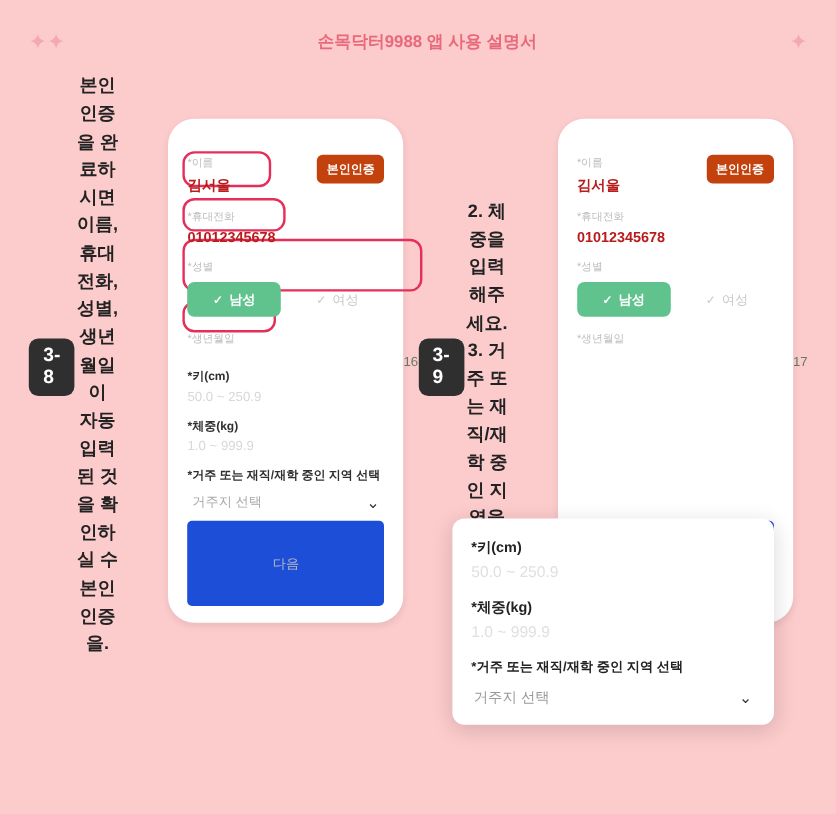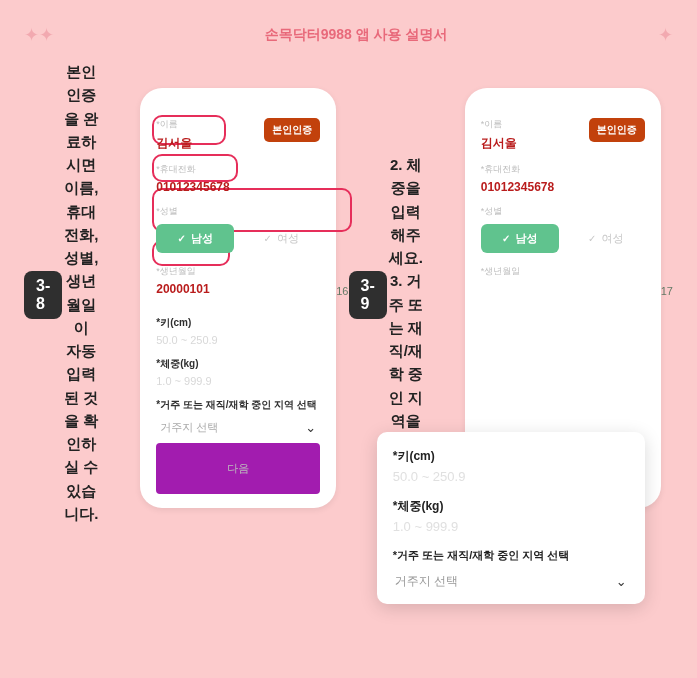--- a/index.html
+++ b/index.html
@@ -46,22 +46,22 @@
 .gender-sel { background: #60c38e; color: #fff; font-weight: 600; }
 .gender-unsel { background: transparent; color: #c8c8c8; }
 .gender-check { font-size: 10px; }
 .field-label-dark { font-size: 10px; color: #2f2f2f; font-weight: 600; margin-bottom: 2px; }
 .region-row {
   display: flex; align-items: center; justify-content: space-between;
   padding: 6px 4px 0 4px; color: #aaa; font-size: 11px;
 }
 .chev { color: #333; font-size: 13px; }
 .next-btn {
-  margin-top: auto; background: #a21caf; color: #bdbdbd; text-align: center;
-  padding: 18px 0; font-size: 11px; border-radius: 4px;
+  margin-top: auto; background: #1d4ed8; color: #bdbdbd; text-align: center;
+  padding: 28px 0; font-size: 11px; border-radius: 4px;
 }
 .pagenum { text-align: right; color: #647a66; font-size: 11px; margin-top: 10px; }
 
 
 .hl {
   position: absolute; border: 2px solid #e62e5a; border-radius: 10px;
   pointer-events: none;
 }
 .hl-name   { left: 12px; top: 27px;  width: 74px;  height: 30px; }
 .hl-phone  { left: 12px; top: 66px;  width: 86px;  height: 28px; }
@@ -94,21 +94,21 @@
   <span class="spark">✦</span>
 </div>
 
 <div class="page-row">
 
   <div class="col">
     <div class="step-badge">3-8</div>
     <div class="instructions">
       <div>본인인증을 완료하시면</div>
       <div>이름, 휴대전화, 성별, 생년월일이</div>
-      <div>자동 입력된 것을 확인하실 수 있습니다.</div>
+      <div>자동 입력된 것을 확인하실 수 본인인증을.</div>
     </div>
 
     <div class="phone">
 
       <div class="hl hl-name"></div>
       <div class="hl hl-phone"></div>
       <div class="hl hl-gender"></div>
       <div class="hl hl-dob"></div>
 
       <div class="field-block">
@@ -131,21 +131,20 @@
           </div>
           <div class="gender-chip gender-unsel">
             <span class="gender-check">✓</span>
             <span>여성</span>
           </div>
         </div>
       </div>
 
       <div class="field-block">
         <div class="field-label">*생년월일</div>
-        <div class="field-value">20000101</div>
       </div>
 
       <div style="height:26px"></div>
 
       <div class="field-block">
         <div class="field-label-dark">*키(cm)</div>
         <div class="field-placeholder">50.0 ~ 250.9</div>
       </div>
 
       <div class="field-block">

